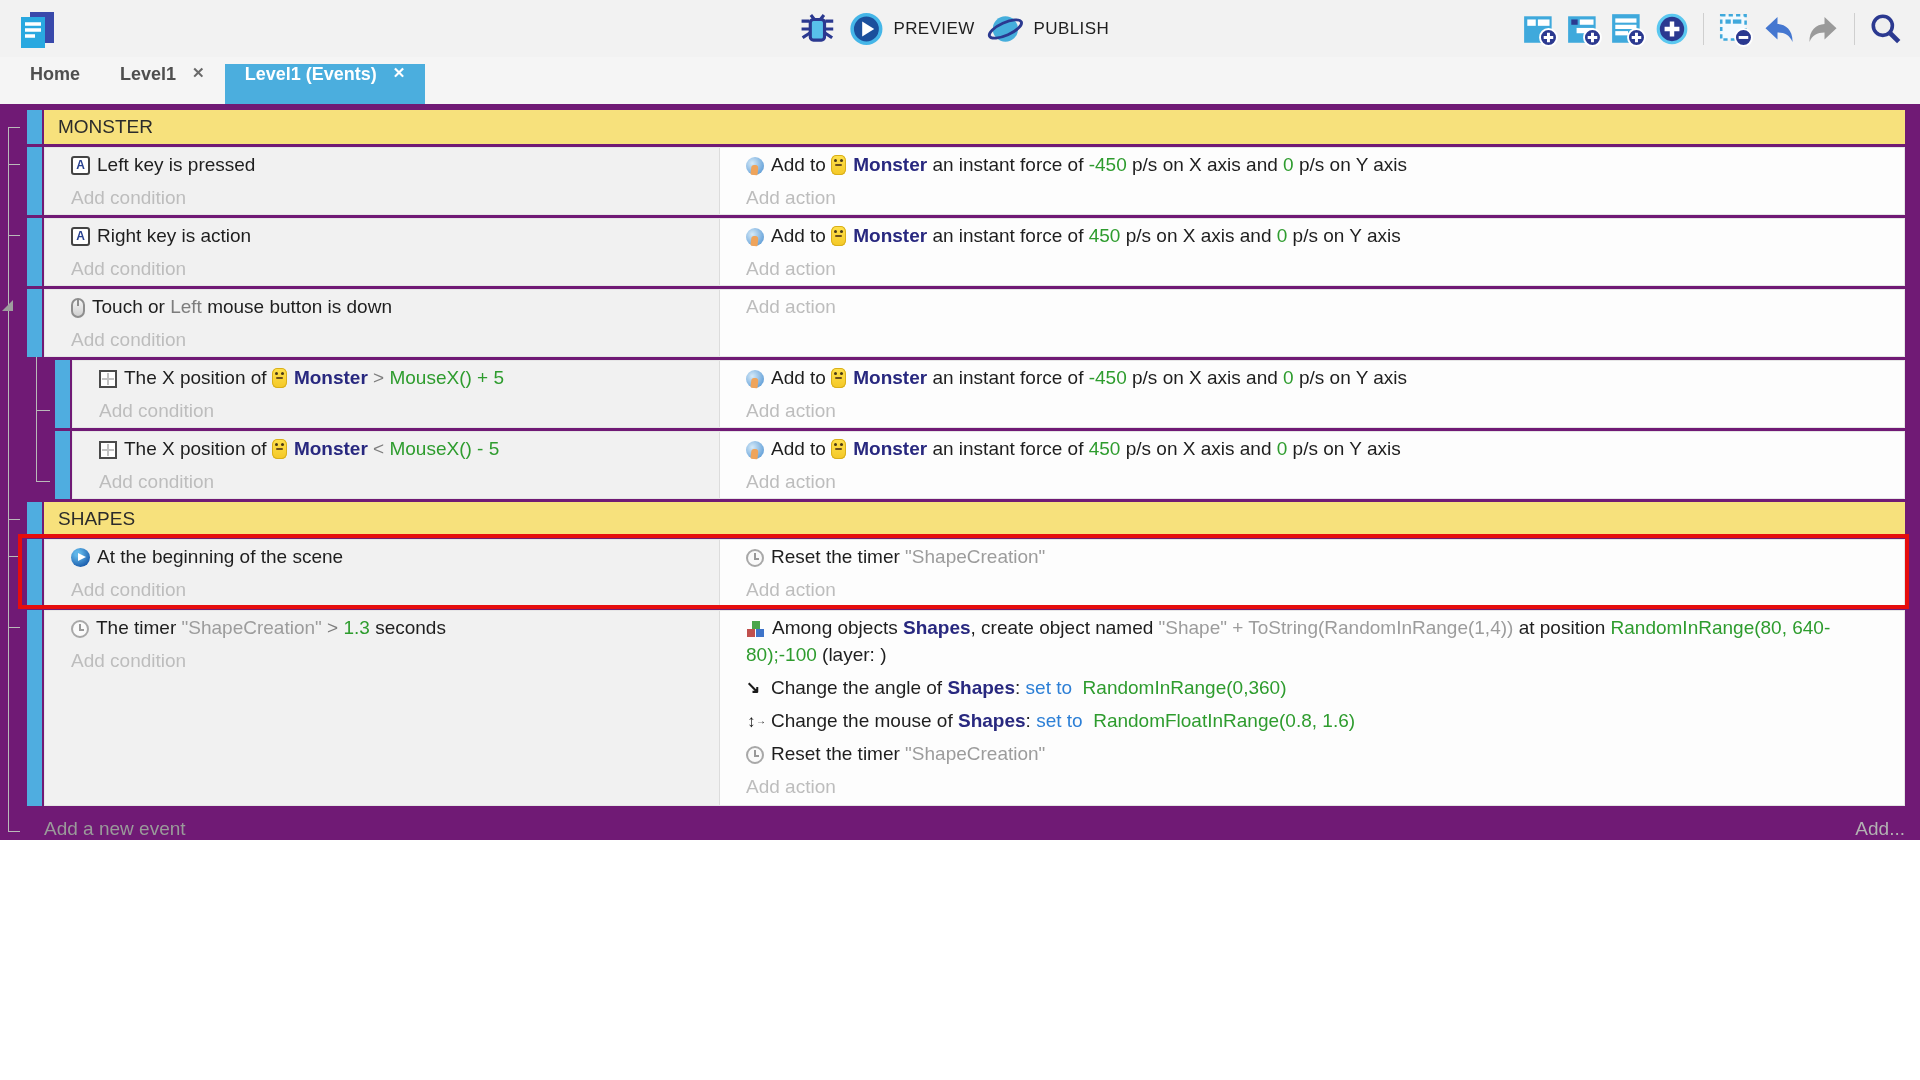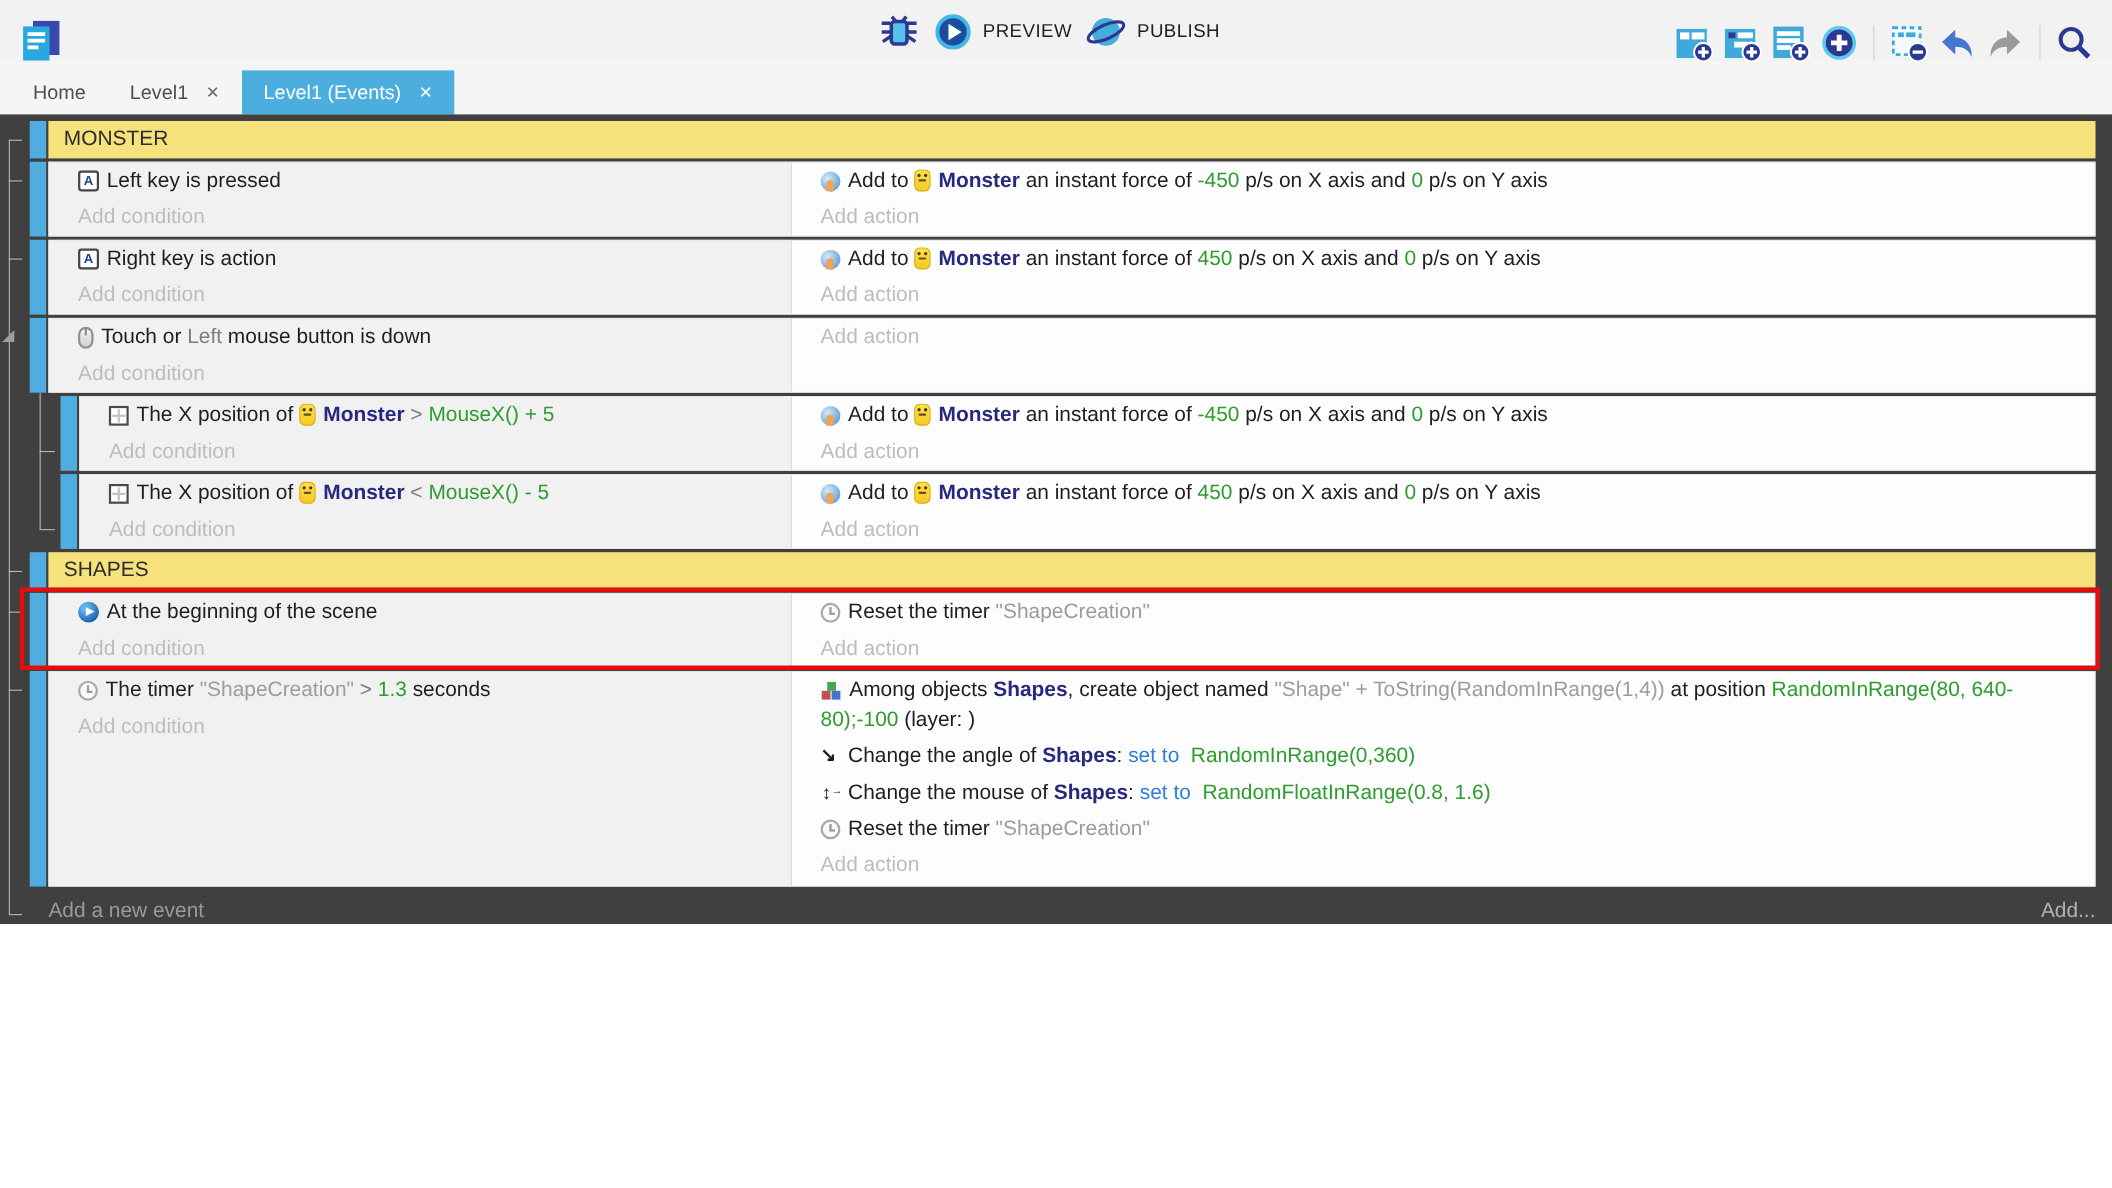--- a/index.html
+++ b/index.html
@@ -1,40 +1,40 @@
 <!DOCTYPE html>
 <html><head>
 <meta charset="utf-8">
 <style>
   * { margin:0; padding:0; box-sizing:border-box; }
   html,body { width:1920px; height:1080px; overflow:hidden; background:#fff;
               font-family:"Liberation Sans", sans-serif; }
 
   
-  .toolbar { height:57px; background:#F2F2F2; display:flex; align-items:flex-end;
+  .toolbar { height:57px; background:#F2F2F2; display:flex; align-items:center;
              padding:0 16px; position:relative; }
   .logo svg { display:block; }
   .tb-center { position:absolute; left:50%; top:0; height:57px; transform:translateX(-52%);
                display:flex; align-items:center; gap:12px; }
   .tb-btn { display:flex; align-items:center; gap:9px; background:none; border:none;
             font-family:inherit; font-size:17px; color:#1f1f1f; letter-spacing:.4px; cursor:pointer; }
   .tb-right { margin-left:auto; display:flex; align-items:center; gap:8px; }
   .tb-ic { background:none; border:none; padding:0; cursor:pointer; display:flex; }
   .tb-sep { width:1px; height:32px; background:#CFCFCF; margin:0 5px; }
 
   
   .tabbar { height:47px; background:#F5F5F5; display:flex; align-items:flex-end; padding-left:10px; }
-  .tab { height:40px; display:flex; align-items:center; gap:16px; padding:0 20px;
-         font-size:18px; color:#4f4f4f; cursor:pointer; }
+  .tab { height:40px; display:flex; gap:16px; padding:0 20px;
+         font-size:18px; color:#4f4f4f; cursor:pointer;font-weight:bold; }
   .tab .tclose { font-size:15px; color:#6a6a6a; }
   .tab.active { background:#4BAEDE; color:#fff; }
   .tab.active .tclose { color:#fff; }
 
   
-  .events { position:relative; padding:6px 15px 0 27px; background:#404040; }
+  .events { position:relative; padding:6px 15px 0 27px; background:#701a75; }
 
   .erow { display:flex; margin-bottom:3px; position:relative; }
   .bar  { width:15px; background:#4FADE0; margin-right:2px; }
   .gcell{ flex:1; height:34px; background:#F7E17C; display:flex; align-items:center;
           padding:0 14px; font-size:19px; color:#2b2b2b; }
   .cells{ flex:1; display:flex; border:1px solid #E6E6E6; background:#FDFDFD; }
   .cond { width:675px; background:#F1F1F1; border-right:1px solid #DCDCDC; }
   .sub  { margin-left:28px; }
   .sub .cond { width:647px; }
   .act  { flex:1; background:#FDFDFD; min-width:0; }

